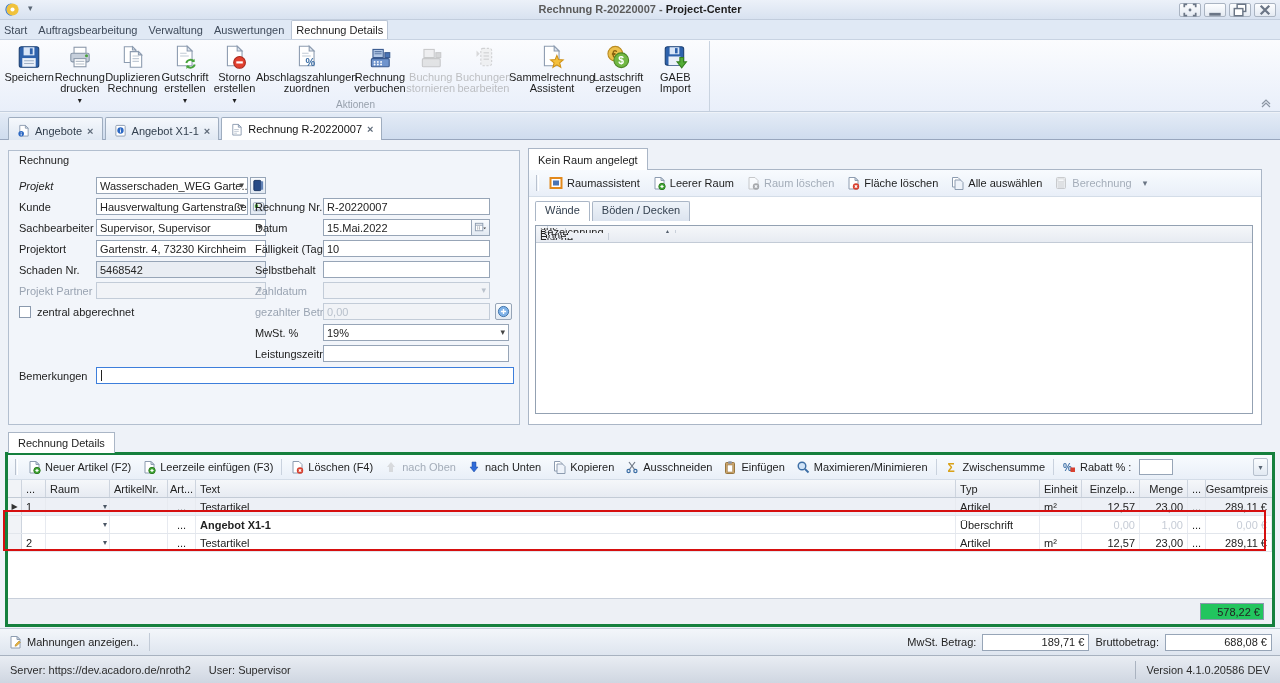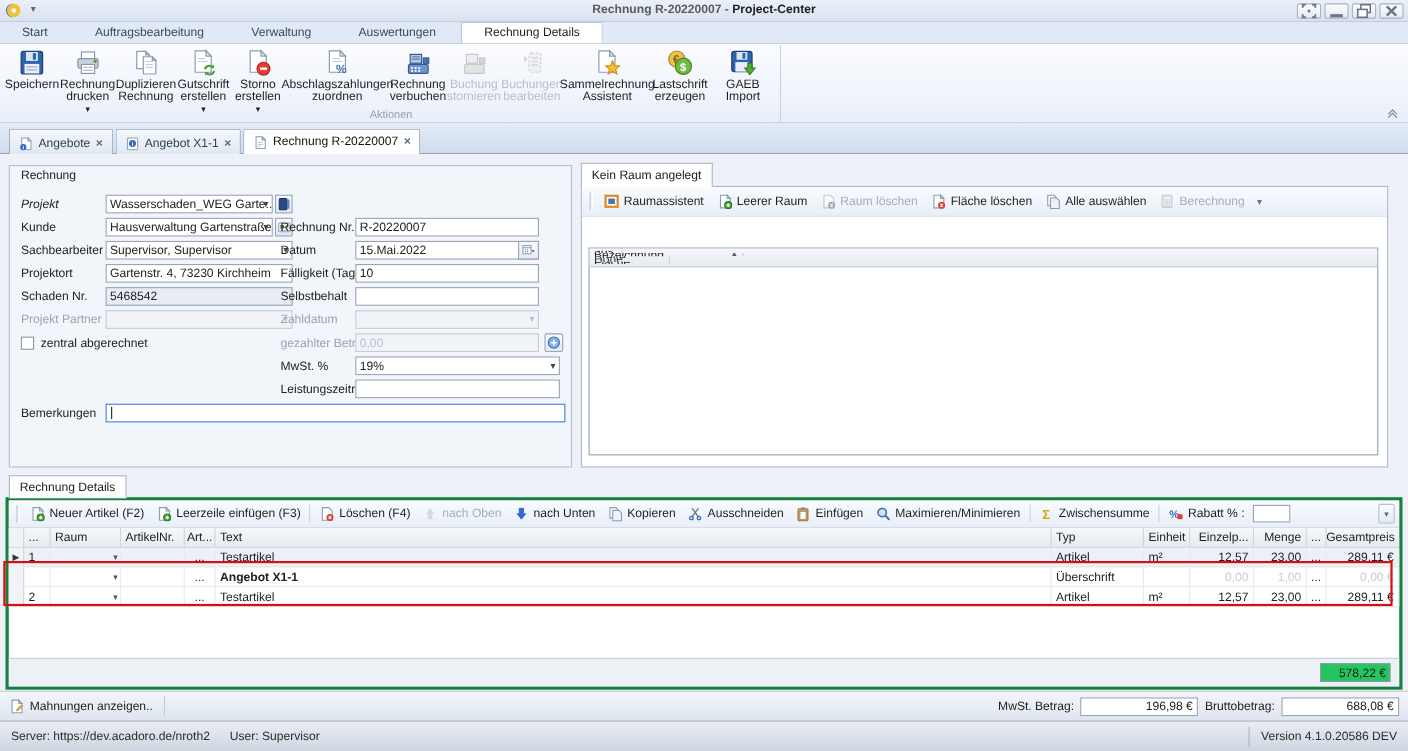--- a/index.html
+++ b/index.html
@@ -11,21 +11,21 @@
     background:linear-gradient(#ecf1f9,#d8e2f0);border-bottom:1px solid #c2cddd;}
   .appicon{position:absolute;left:5px;top:2px;width:15px;height:15px;display:inline-block;}
   .qat-caret{position:absolute;left:28px;top:3px;font-size:9px;color:#5a6activated674;color:#5a6674;cursor:default;}
   .title{position:absolute;left:0;top:3px;width:100%;text-align:center;color:#5b5b5b;font-weight:bold;}
   .title b{color:#1e1e1e;}
   .winbtns{position:absolute;right:4px;top:3px;display:flex;gap:3px;}
   .wbtn{width:22px;height:14px;border:1px solid #aab4c2;border-radius:2px;
     background:linear-gradient(#fdfeff,#e4eaf2);display:flex;align-items:center;justify-content:center;}
   
   .ribbontabs{position:absolute;left:0;top:20px;width:1280px;height:19px;background:#e0e9f5;}
-  .rtab{display:inline-block;height:19px;line-height:19px;padding:0 20px;color:#3e4a5a;cursor:default;}
+  .rtab{display:inline-block;height:19px;line-height:19px;padding:0 4px;color:#3e4a5a;cursor:default;}
   .rtab.active{background:#fff;border:1px solid #b9c4d4;border-bottom:none;border-radius:2px 2px 0 0;
     color:#1e1e1e;position:relative;z-index:2;}
   
   .ribbon{position:absolute;left:0;top:39px;width:1280px;height:73px;
     background:linear-gradient(#fbfcfe,#e9effa);border-top:1px solid #c8d3e2;border-bottom:1px solid #c3cedd;}
   .rgroup{position:absolute;left:2px;top:1px;width:708px;height:70px;border-right:1px solid #c9d3e0;}
   .rbtns{display:flex;align-items:flex-start;padding:2px 2px 0 2px;}
   .rbtn{display:flex;flex-direction:column;align-items:center;padding:1px 4px;min-width:44px;
     text-align:center;line-height:11px;color:#1e1e1e;cursor:default;}
   .rbtn .ric{width:26px;height:26px;margin-bottom:2px;}
@@ -563,20 +563,24 @@
         <span class="titem dis">
             <svg viewBox="0 0 14 14">
               <rect x="2.5" y="1.5" width="9" height="11" rx="1" fill="#dfe3e9" stroke="#9aa3af"></rect>
               <rect x="4" y="3" width="6" height="2.2" fill="#fff" stroke="#9aa3af" stroke-width=".5"></rect>
               <path d="M4.5 7h1M6.5 7h1M8.5 7h1M4.5 9h1M6.5 9h1M8.5 9h1M4.5 11h1M6.5 11h1M8.5 11h1" stroke="#8b95a3"></path>
             </svg>
             <span>Berechnung</span>
           </span>
         <span class="tcaret">▾</span>
       </div>
+      <div class="subtabs">
+        <span class="subtab active">Wände</span>
+        <span class="subtab">Böden / Decken</span>
+      </div>
       <div class="roomgrid">
         <div class="rg-header">
           <span class="rgc r0"></span>
           <span class="rgc r1">aus...</span>
           <span class="rgc r2">
               <span>Bezeichnung</span>
               <span class="sort">▲</span>
             </span>
           <span class="rgc r3">Breite</span>
           <span class="rgc r4">Höhe</span>
@@ -763,21 +767,21 @@
       <svg viewBox="0 0 14 14">
           <path d="M3 1.5h6l3 3V13H3z" fill="#fff" stroke="#8d9cb0"></path>
           <path d="M9 1.5l3 3H9z" fill="#dfe7f1" stroke="#8d9cb0"></path>
           <path d="M7.5 9.5l3.5-3.5 1.3 1.3-3.5 3.5-1.8.5z" fill="#e8b23c" stroke="#a77b18" stroke-width=".5"></path>
         </svg>
       <span>Mahnungen anzeigen..</span>
     </div>
     <span class="bb-sep"></span>
     <div class="bb-right">
       <span>MwSt. Betrag:</span>
-      <span class="bb-field">196,98 €</span>
+      <span class="bb-field">189,71 €</span>
       <span>Bruttobetrag:</span>
       <span class="bb-field">688,08 €</span>
     </div>
   </div>
 
   <div class="statusbar">
     <div class="sb-left">
       <span>Server: https://dev.acadoro.de/nroth2</span>
       <span>User: Supervisor</span>
     </div>

